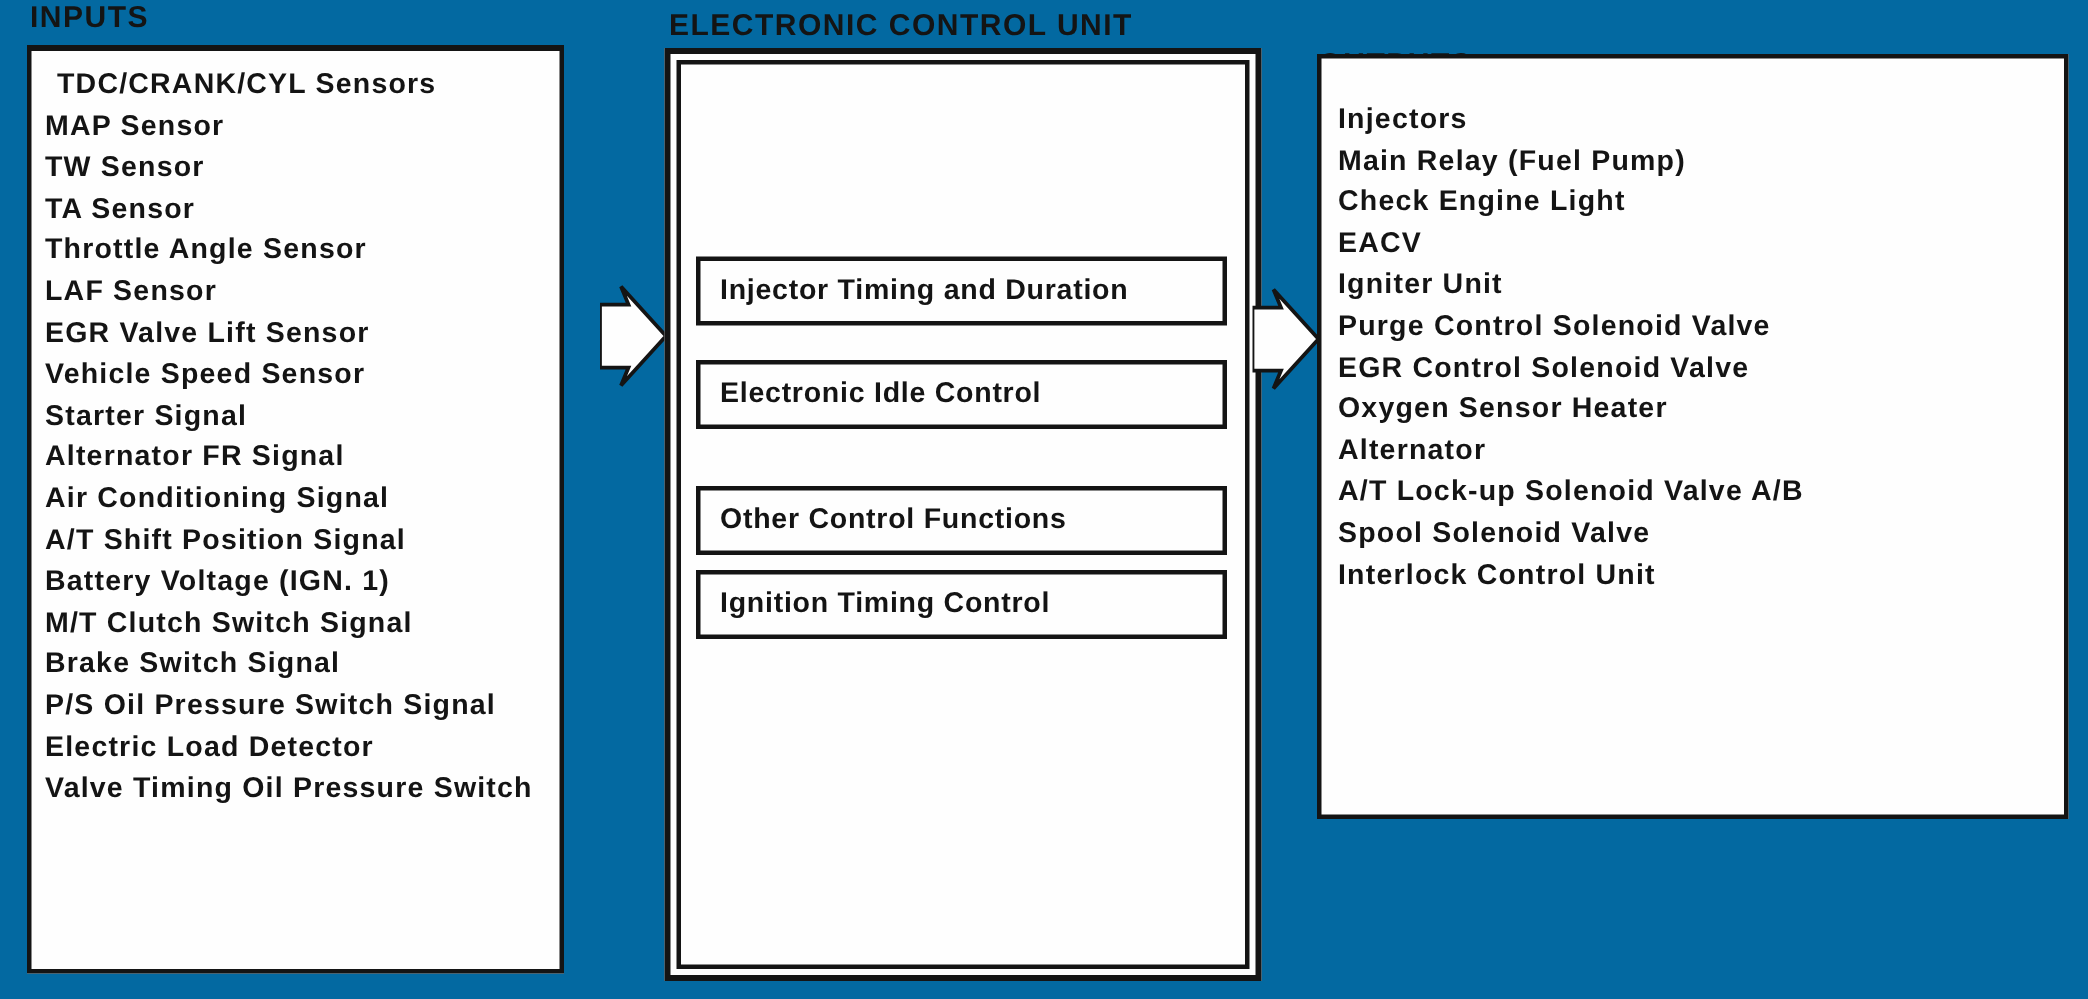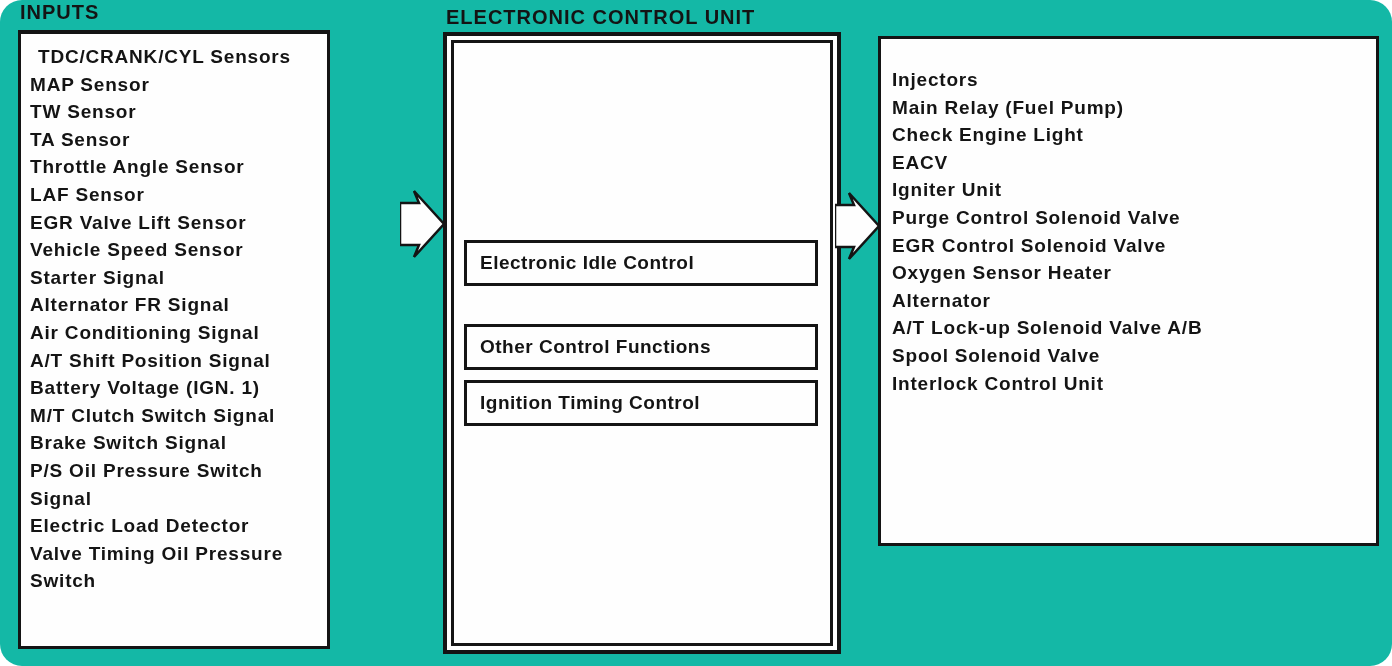--- a/index.html
+++ b/index.html
@@ -1,43 +1,42 @@
 <!DOCTYPE html>
 <html><head>
 <meta charset="utf-8">
 <style>
   html, body { margin: 0; padding: 0; background: #ffffff; }
   .page {
     position: relative;
     width: 1392px;
     height: 666px;
-    background: #14b8a6;
+    background: #0369a1;
     font-family: "Liberation Sans", sans-serif;
     color: #141414;
     overflow: hidden;
-    border-radius: 22px;
   }
   .panel-title {
     position: absolute;
     font-size: 20px;
     font-weight: bold;
     letter-spacing: 1px;
     white-space: nowrap;
   }
   #inputs-title  { left: 20px;  top: 1px; }
   #ecu-title     { left: 446px; top: 6px; }
   #outputs-title { left: 879px; top: 6px; margin-top: 26px; }
 
   .box {
     position: absolute;
     background: #fefefe;
     box-sizing: border-box;
     border: 3px solid #141414;
   }
-  #inputs-box  { left: 18px;  top: 30px; width: 312px; height: 619px; border-width: 4px 3px 3px 3px; }
+  #inputs-box  { left: 18px;  top: 30px; width: 358px; height: 619px; border-width: 4px 3px 3px 3px; }
   #outputs-box { left: 878px; top: 36px; width: 501px; height: 510px; }
 
   #ecu-box {
     position: absolute;
     left: 443px; top: 32px; width: 398px; height: 622px;
     box-sizing: border-box;
     border: 4px solid #141414;
     background: #fefefe;
   }
   #ecu-inner {
@@ -118,20 +117,21 @@
   </div>
 
   <div class="arrow" id="arrow-1">
     <svg width="46" height="70" viewBox="0 0 46 70">
       <polygon points="0,14 19,14 14,2 44,35 14,68 19,56 0,56" fill="#fefefe" stroke="#141414" stroke-width="2.5" stroke-linejoin="miter"></polygon>
     </svg>
   </div>
 
   <div id="ecu-box">
     <div id="ecu-inner">
+      <div class="fn-box fn-1">Injector Timing and Duration</div>
       <div class="fn-box fn-2">Electronic Idle Control</div>
       <div class="fn-box fn-3">Other Control Functions</div>
       <div class="fn-box fn-4">Ignition Timing Control</div>
     </div>
   </div>
 
   <div class="arrow" id="arrow-2">
     <svg width="46" height="70" viewBox="0 0 46 70">
       <polygon points="0,14 19,14 14,2 44,35 14,68 19,56 0,56" fill="#fefefe" stroke="#141414" stroke-width="2.5" stroke-linejoin="miter"></polygon>
     </svg>

